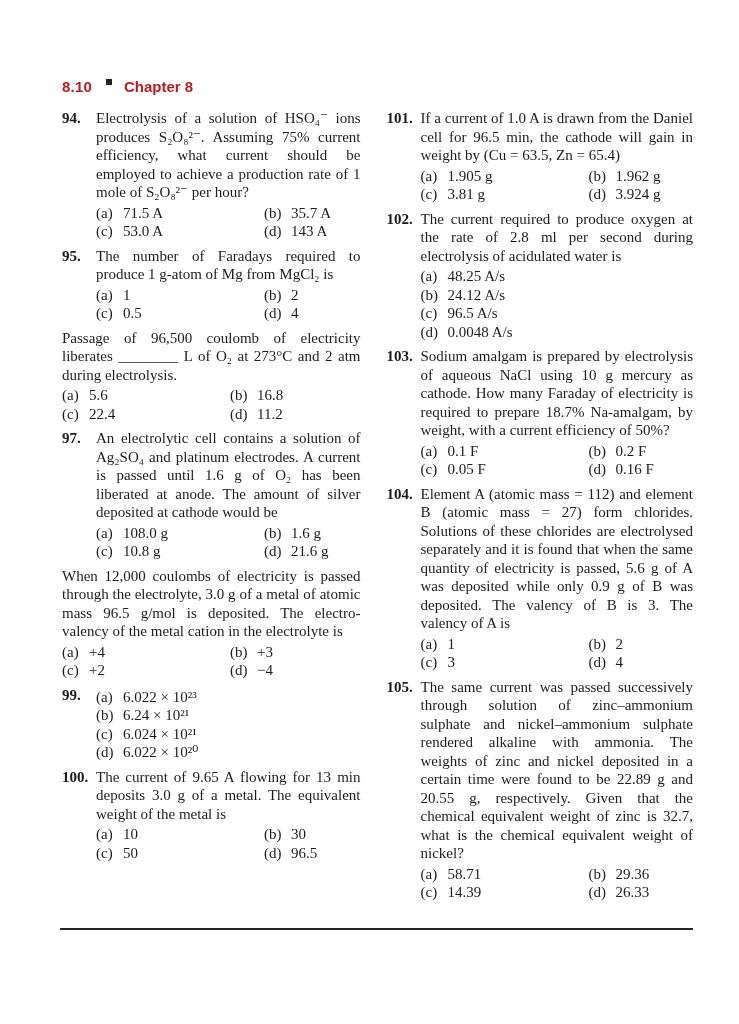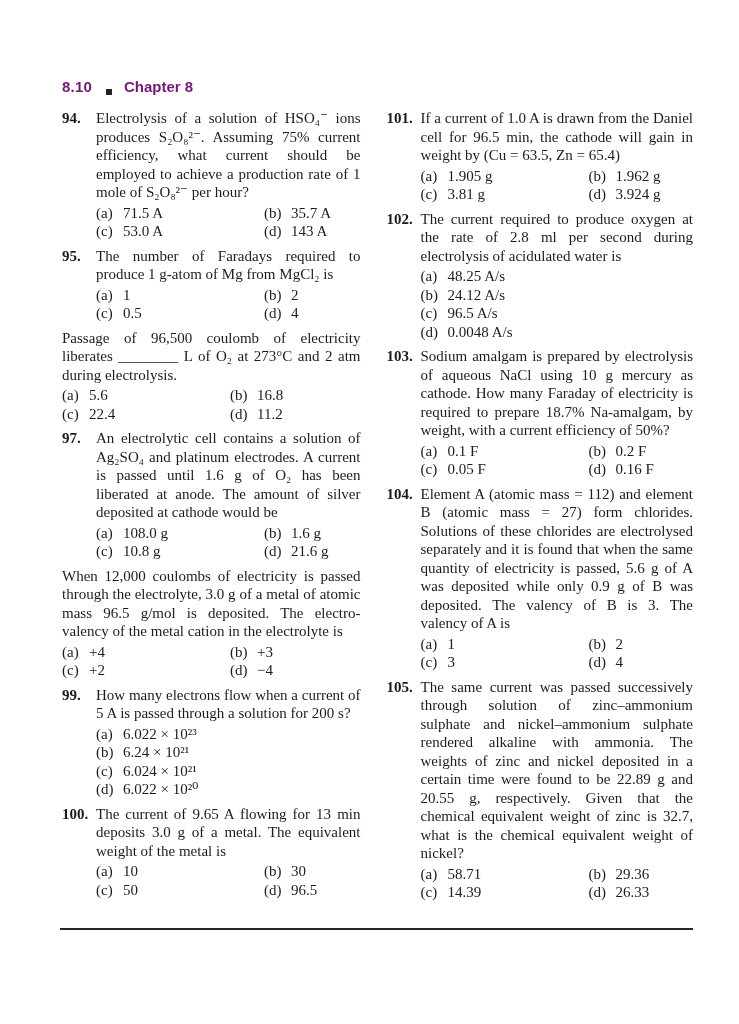--- a/index.html
+++ b/index.html
@@ -6,23 +6,23 @@
   .page{
     position:relative;
     width:739px;height:1024px;
     background:#ffffff;
     color:#1c1c1c;
     font-family:"Liberation Serif","DejaVu Serif",serif;
     overflow:hidden;
   }
   .header{
     position:absolute;top:78px;left:62px;
-    display:flex;align-items:flex-end;
+    display:flex;align-items:flex-start;
     font-family:"Liberation Sans","DejaVu Sans",sans-serif;
-    font-size:15px;font-weight:bold;color:#701a75;
+    font-size:15px;font-weight:bold;color:#b91c1c;
   }
   .header .pagenum{letter-spacing:.2px;}
   .header .sq{
     width:6px;height:6px;background:#222;
     margin:1px 12px 0 14px;flex:0 0 auto;
   }
   .columns{
     position:absolute;top:109px;left:62px;width:631px;
     display:flex;gap:26px;
   }
@@ -186,21 +186,20 @@
                 <span class="okey">(d)</span>
                 <span class="otext">−4</span>
               </div>
           </div>
         </div>
       </div>
 
       <div class="q">
         <div class="qnum">99.</div>
         <div class="qbody">
-          <p class="qtext">How many electrons flow when a current of 5 A is passed through a solution for 200 s?</p>
           <div class="opts stack">
             <div class="opt">
                 <span class="okey">(a)</span>
                 <span class="otext">6.022 × 10²³</span>
               </div>
             <div class="opt">
                 <span class="okey">(b)</span>
                 <span class="otext">6.24 × 10²¹</span>
               </div>
             <div class="opt">

